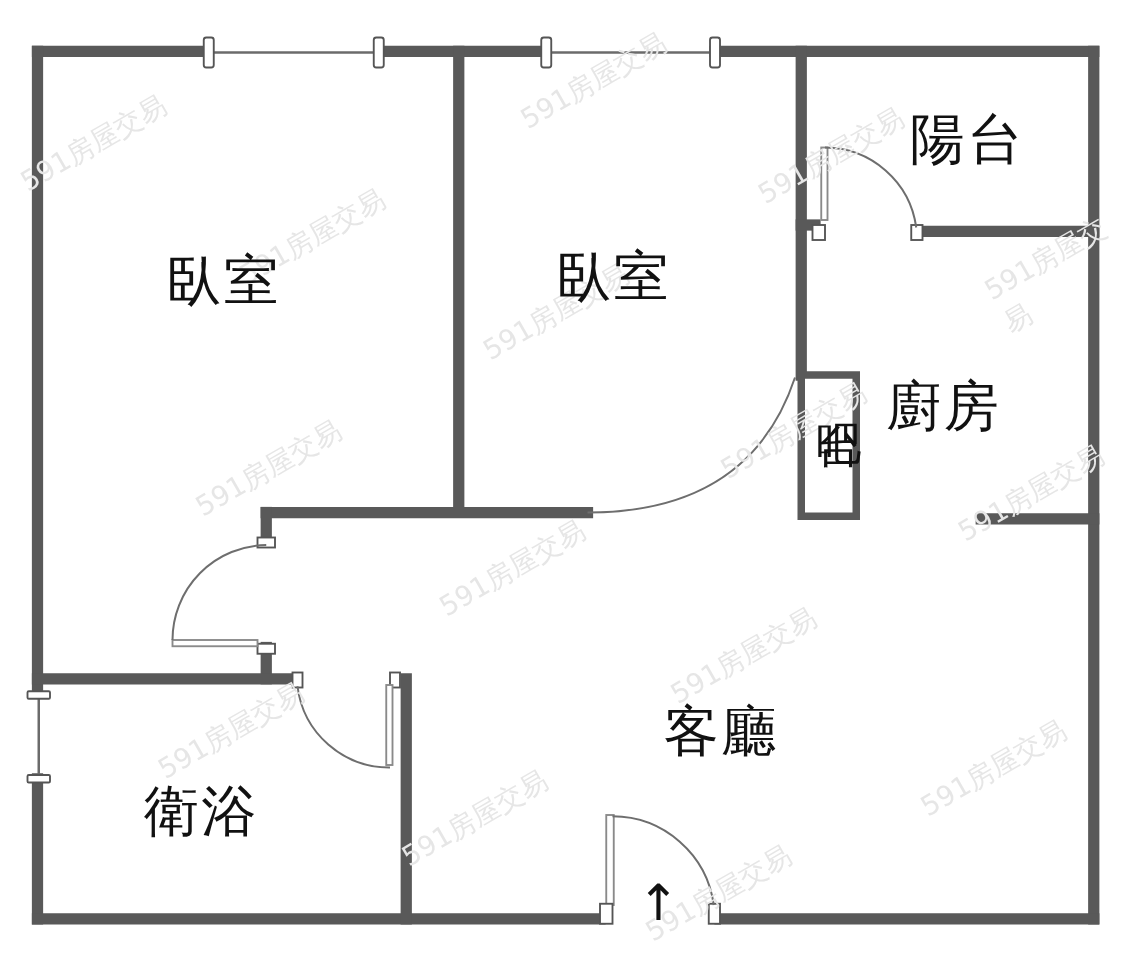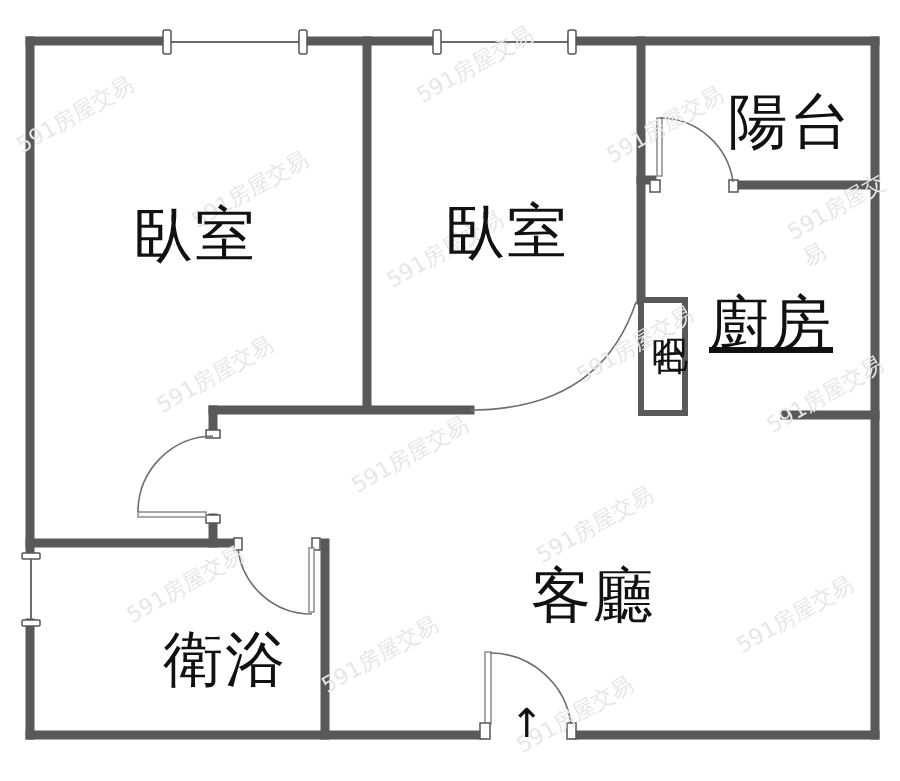--- a/index.html
+++ b/index.html
@@ -4,21 +4,21 @@
 <style>
   html, body { margin:0; padding:0; background:#ffffff; }
   body { width:900px; height:781px; position:relative; overflow:hidden; font-family:"DejaVu Sans", sans-serif; }
   #plan { position:absolute; left:0; top:0; }
   .wall { stroke:#595959; stroke-width:9; fill:none; stroke-linecap:square; }
   .thin { stroke:#6b6b6b; stroke-width:2; fill:none; }
   .door-leaf { stroke:#8a8a8a; stroke-width:1.5; fill:#ffffff; }
   .arc { stroke:#6e6e6e; stroke-width:1.6; fill:none; }
   .jamb { stroke:#555; stroke-width:1.5; fill:#ffffff; }
   .label { position:absolute; color:#111; font-family:"DejaVu Sans", sans-serif; white-space:nowrap; letter-spacing:2px; }
-  .l-big { font-size:60px;text-align:right; }
+  .l-big { font-size:44px;text-align:right; }
   .l-vert { font-size:36px; writing-mode:vertical-rl; letter-spacing:0; }
   .arrow { position:absolute; font-size:40px; color:#111; font-family:"DejaVu Sans", sans-serif; }
   .wm { position:absolute; color:#e6e6e6; font-size:22px; transform:rotate(-30deg); font-family:"DejaVu Sans", sans-serif; }
 </style>
 </head>
 <body>
 
 <svg id="plan" width="900" height="781" viewBox="0 0 900 781">
 
   <g>
@@ -97,18 +97,18 @@
 <div class="wm" style="left:345px;top:440px;">591房屋交易</div>
 <div class="wm" style="left:530px;top:510px;">591房屋交易</div>
 <div class="wm" style="left:120px;top:570px;">591房屋交易</div>
 <div class="wm" style="left:315px;top:640px;">591房屋交易</div>
 <div class="wm" style="left:730px;top:600px;">591房屋交易</div>
 <div class="wm" style="left:510px;top:700px;">591房屋交易</div>
 
 <div class="label l-big" style="left:133px;top:195px;">臥室</div>
 <div class="label l-big" style="left:445px;top:192px;">臥室</div>
 <div class="label l-big" style="left:728px;top:82px;">陽台</div>
-<div class="label l-big" style="left:709px;top:284px;text-decoration:underline;">廚房</div>
+<div class="label l-big" style="left:709px;top:296px;">廚房</div>
 <div class="label l-vert" style="left:645px;top:310px;">吧台</div>
 <div class="label l-big" style="left:531px;top:556px;">客廳</div>
-<div class="label l-big" style="left:115px;top:620px;margin-left:48px;">衛浴</div>
+<div class="label l-big" style="left:115px;top:620px;">衛浴</div>
 
 <div class="arrow" style="left:510px;top:700px;">↑</div>
 
 </body></html>

